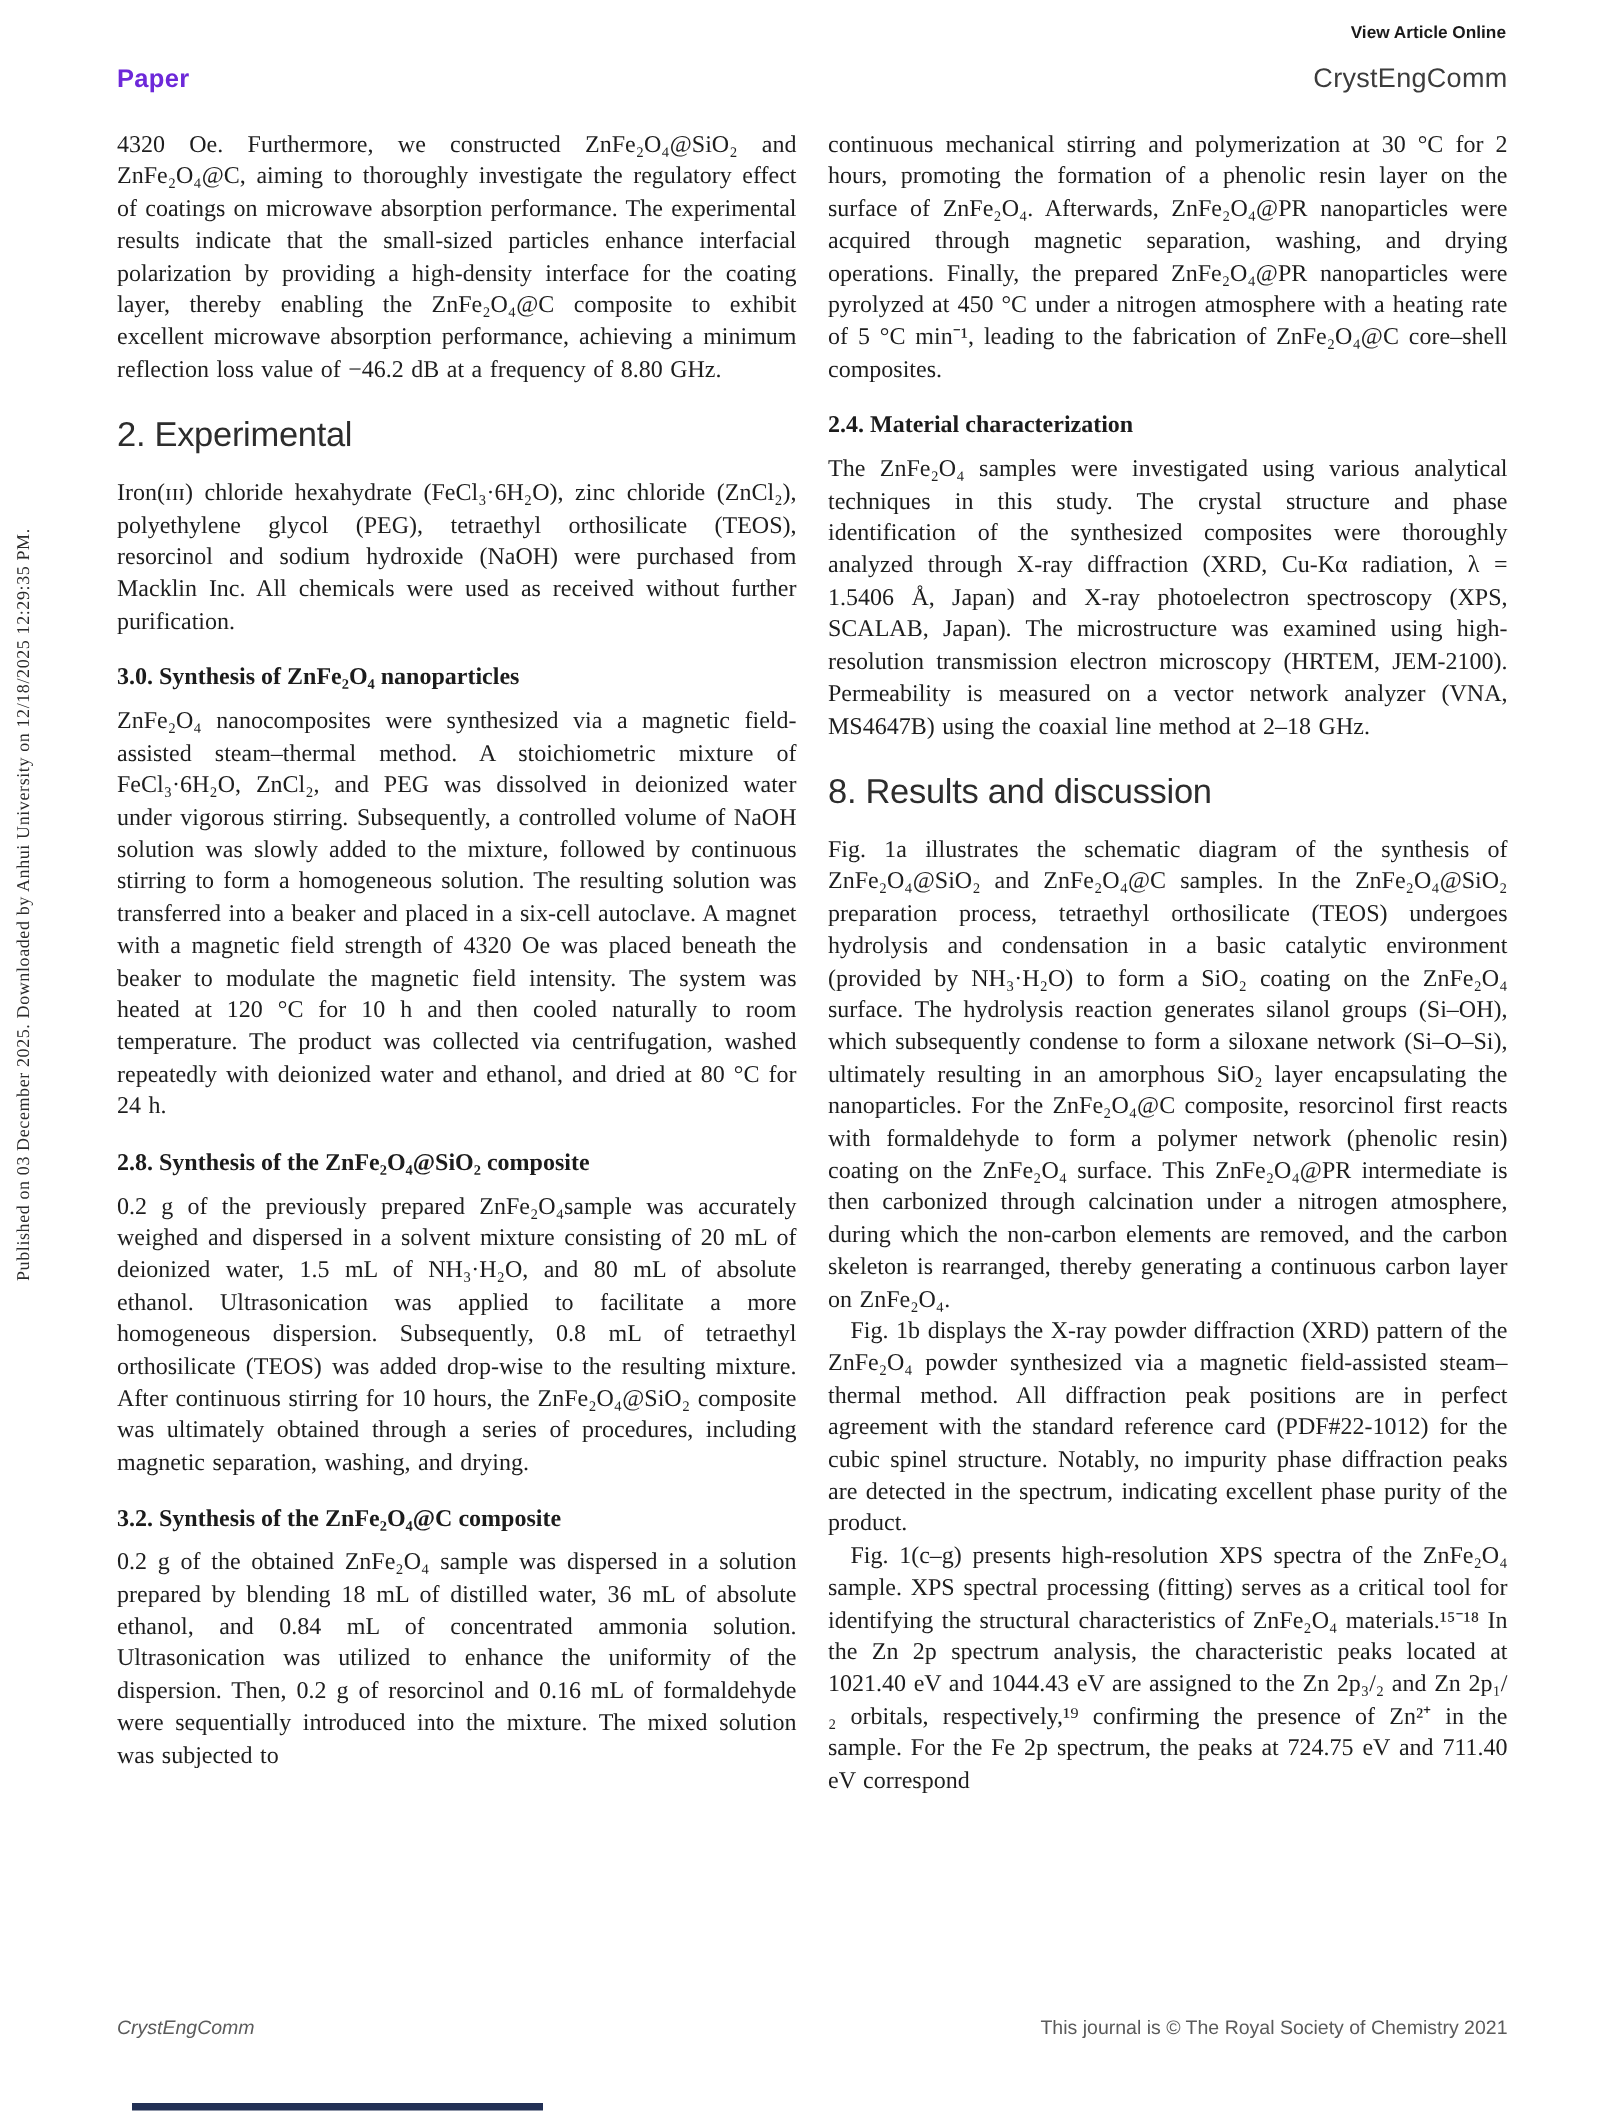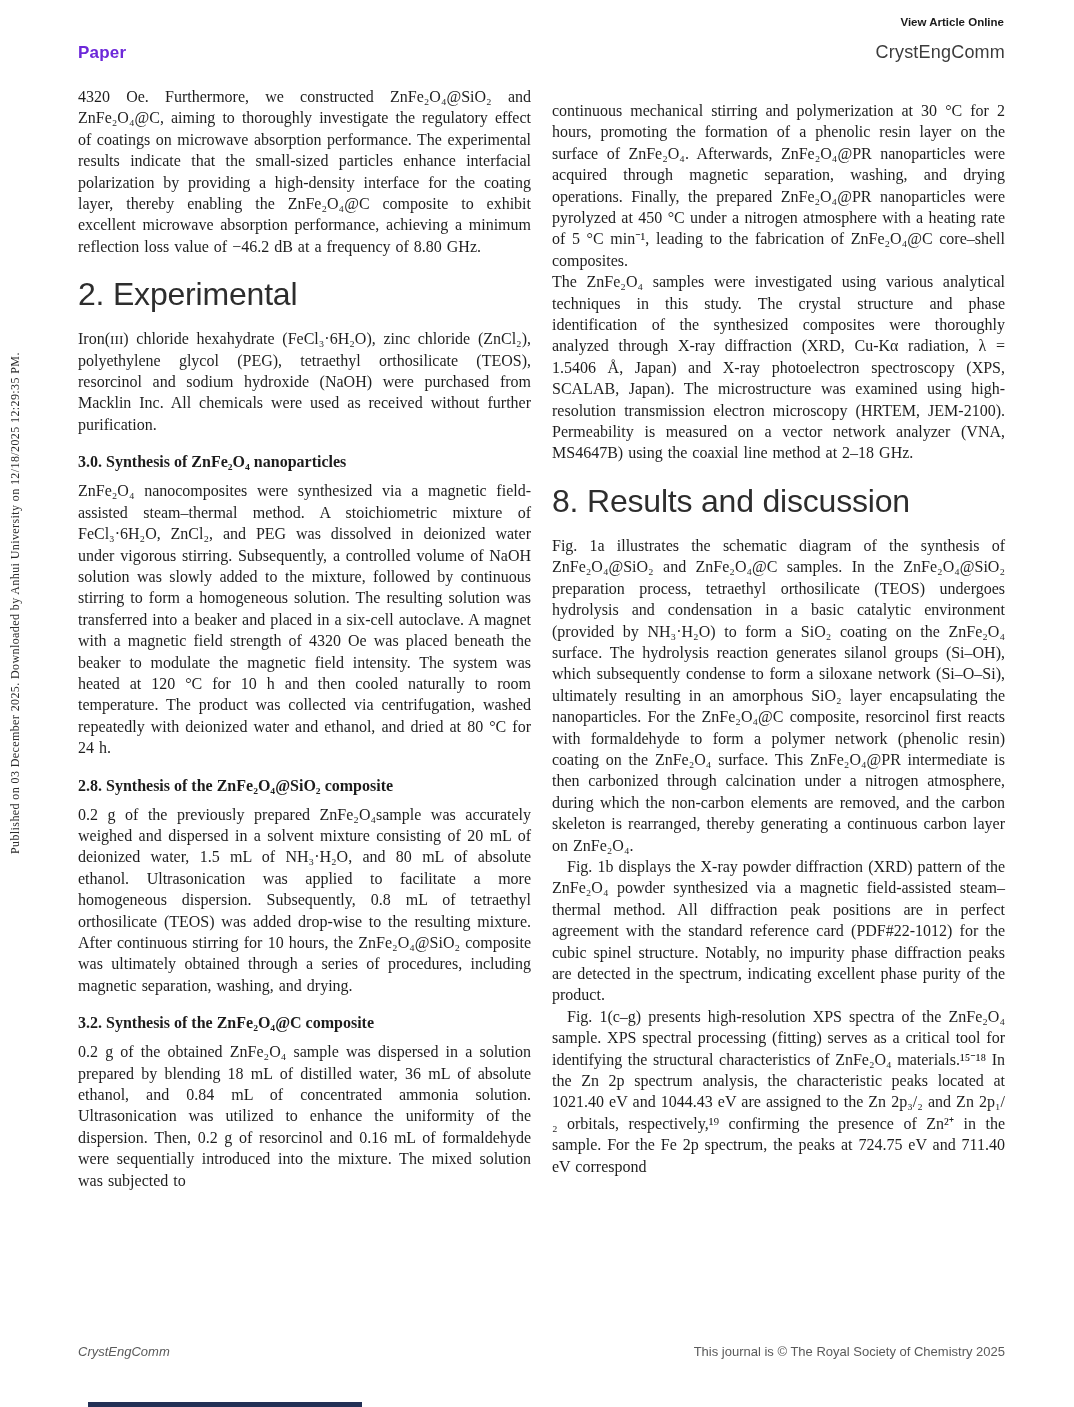--- a/index.html
+++ b/index.html
@@ -41,35 +41,35 @@
     color:#6d28d9;letter-spacing:0.2px;
   }
   .journal-label{
     font:18px "Liberation Sans", sans-serif;
     color:#3c3c3c;letter-spacing:0.2px;
   }
 
   
   .columns{
     position:absolute;left:78px;top:86px;width:927px;
-    display:flex;gap:21px;align-items:center;
+    display:flex;gap:21px;
   }
   .col{width:453px;}
   p.body{
     margin:0;
     font:16px/21.4px "Liberation Serif", serif;
     color:#1e1e1e;
     text-align:justify;
     word-spacing:1px;
   }
   p.indent{text-indent:15px;}
   h1.section{
     font-family:"Liberation Sans", sans-serif;
     font-weight:400;
-    font-size:32px;
+    font-size:23px;
     letter-spacing:-0.2px;
     color:#2d2d2d;
     margin:19px 0 15px 0;
   }
   h2.subsection{
     font-family:"Liberation Serif", serif;
     font-weight:bold;
     font-size:16px;
     color:#1c1c1c;
     margin:18px 0 9px 0;
@@ -117,30 +117,31 @@
       <h2 class="subsection">2.8. Synthesis of the ZnFe₂O₄@SiO₂ composite</h2>
       <p class="body">0.2 g of the previously prepared ZnFe₂O₄sample was accurately weighed and dispersed in a solvent mixture consisting of 20 mL of deionized water, 1.5 mL of NH₃·H₂O, and 80 mL of absolute ethanol. Ultrasonication was applied to facilitate a more homogeneous dispersion. Subsequently, 0.8 mL of tetraethyl orthosilicate (TEOS) was added drop-wise to the resulting mixture. After continuous stirring for 10 hours, the ZnFe₂O₄@SiO₂ composite was ultimately obtained through a series of procedures, including magnetic separation, washing, and drying.</p>
 
       <h2 class="subsection">3.2. Synthesis of the ZnFe₂O₄@C composite</h2>
       <p class="body">0.2 g of the obtained ZnFe₂O₄ sample was dispersed in a solution prepared by blending 18 mL of distilled water, 36 mL of absolute ethanol, and 0.84 mL of concentrated ammonia solution. Ultrasonication was utilized to enhance the uniformity of the dispersion. Then, 0.2 g of resorcinol and 0.16 mL of formaldehyde were sequentially introduced into the mixture. The mixed solution was subjected to</p>
     </div>
 
     <div class="col">
       <p class="body">continuous mechanical stirring and polymerization at 30 °C for 2 hours, promoting the formation of a phenolic resin layer on the surface of ZnFe₂O₄. Afterwards, ZnFe₂O₄@PR nanoparticles were acquired through magnetic separation, washing, and drying operations. Finally, the prepared ZnFe₂O₄@PR nanoparticles were pyrolyzed at 450 °C under a nitrogen atmosphere with a heating rate of 5 °C min⁻¹, leading to the fabrication of ZnFe₂O₄@C core–shell composites.</p>
 
+      <h2 class="subsection">2.4. Material characterization</h2>
       <p class="body">The ZnFe₂O₄ samples were investigated using various analytical techniques in this study. The crystal structure and phase identification of the synthesized composites were thoroughly analyzed through X-ray diffraction (XRD, Cu-Kα radiation, λ = 1.5406 Å, Japan) and X-ray photoelectron spectroscopy (XPS, SCALAB, Japan). The microstructure was examined using high-resolution transmission electron microscopy (HRTEM, JEM-2100). Permeability is measured on a vector network analyzer (VNA, MS4647B) using the coaxial line method at 2–18 GHz.</p>
 
       <h1 class="section">8. Results and discussion</h1>
       <p class="body">Fig. 1a illustrates the schematic diagram of the synthesis of ZnFe₂O₄@SiO₂ and ZnFe₂O₄@C samples. In the ZnFe₂O₄@SiO₂ preparation process, tetraethyl orthosilicate (TEOS) undergoes hydrolysis and condensation in a basic catalytic environment (provided by NH₃·H₂O) to form a SiO₂ coating on the ZnFe₂O₄ surface. The hydrolysis reaction generates silanol groups (Si–OH), which subsequently condense to form a siloxane network (Si–O–Si), ultimately resulting in an amorphous SiO₂ layer encapsulating the nanoparticles. For the ZnFe₂O₄@C composite, resorcinol first reacts with formaldehyde to form a polymer network (phenolic resin) coating on the ZnFe₂O₄ surface. This ZnFe₂O₄@PR intermediate is then carbonized through calcination under a nitrogen atmosphere, during which the non-carbon elements are removed, and the carbon skeleton is rearranged, thereby generating a continuous carbon layer on ZnFe₂O₄.</p>
       <p class="body indent">Fig. 1b displays the X-ray powder diffraction (XRD) pattern of the ZnFe₂O₄ powder synthesized via a magnetic field-assisted steam–thermal method. All diffraction peak positions are in perfect agreement with the standard reference card (PDF#22-1012) for the cubic spinel structure. Notably, no impurity phase diffraction peaks are detected in the spectrum, indicating excellent phase purity of the product.</p>
       <p class="body indent">Fig. 1(c–g) presents high-resolution XPS spectra of the ZnFe₂O₄ sample. XPS spectral processing (fitting) serves as a critical tool for identifying the structural characteristics of ZnFe₂O₄ materials.¹⁵⁻¹⁸ In the Zn 2p spectrum analysis, the characteristic peaks located at 1021.40 eV and 1044.43 eV are assigned to the Zn 2p₃/₂ and Zn 2p₁/₂ orbitals, respectively,¹⁹ confirming the presence of Zn²⁺ in the sample. For the Fe 2p spectrum, the peaks at 724.75 eV and 711.40 eV correspond</p>
     </div>
 
   </div>
 
   <div class="footer">
     <span class="fj">CrystEngComm</span>
-    <span>This journal is © The Royal Society of Chemistry 2025</span>
+    <span>This journal is © The Royal Society of Chemistry 2021</span>
   </div>
 
   <div class="page-boundary-bar" style="background: rgb(34, 48, 85);"></div>
 
 </div>
 
 </body></html>

